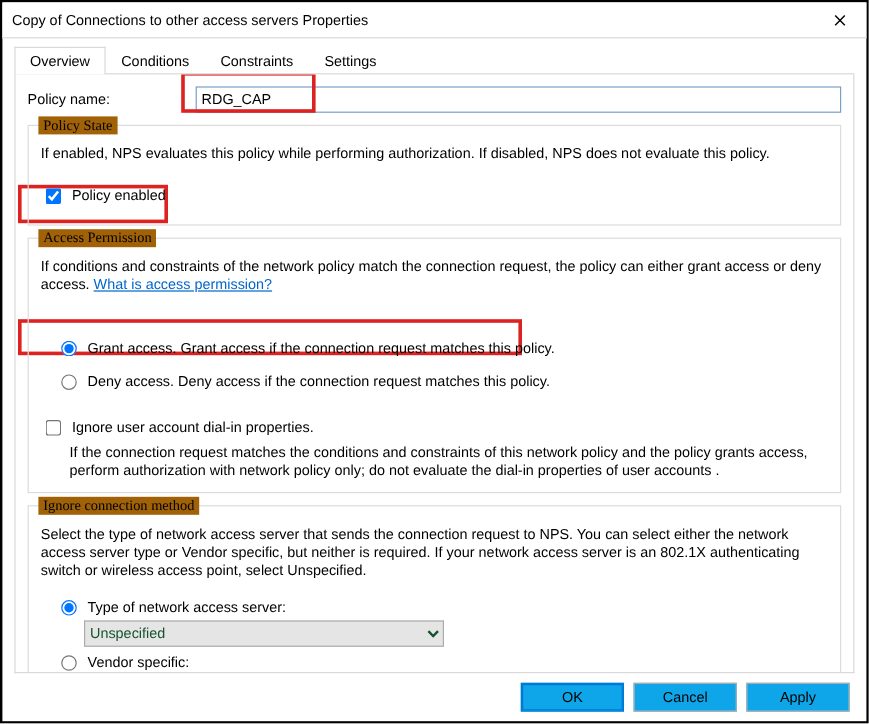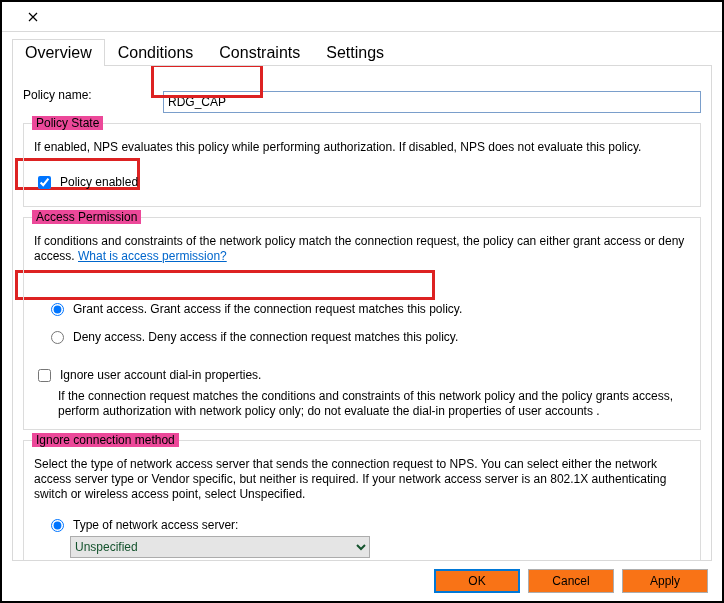--- a/index.html
+++ b/index.html
@@ -47,21 +47,21 @@
     overflow: hidden;
   }
   .tabstrip {
     display: flex;
     align-items: flex-end;
     border-bottom: 1px solid #d9d9d9;
     gap: 0;
   }
   .tab {
     padding: 4px 12px 4px 12px;
-    font-size: 16px;
+    font-size: 12px;
     color: #000;
     border: 1px solid transparent;
     border-bottom: none;
     position: relative;
     top: 1px;
     cursor: pointer;
   }
   .tab.active {
     border-color: #d9d9d9;
     background: #fff;
@@ -76,34 +76,34 @@
   .row { display:flex; align-items:center; margin-bottom:10px; }
   .lbl { width: 140px; }
   .text-input {
     flex:1;
     height: 22px;
     border: 1px solid #7a9ecb;
     padding: 2px 4px;
     font-family: inherit;
     font-size: 12px;
     outline: none;
-    margin-top: 15px;
   }
   .group {
     border: 1px solid #dcdcdc;
     padding: 16px 10px 10px 10px;
     margin-bottom: 10px;
     position: relative;
   }
   .group-title {
     position: absolute;
     top: -8px;
     left: 8px;
-    background: #ec4899;
+    background: #a16207;
     padding: 0 4px;
+    font-family: Liberation Serif, serif;
   }
   .desc { margin-bottom: 8px; line-height: 1.25; }
   .chk-row, .rad-row { display:flex; align-items:flex-start; gap:6px; margin:4px 0; }
   .chk-row input, .rad-row input { margin-top:1px; }
   .link { color:#0066cc; text-decoration: underline; cursor:pointer;text-align:center; }
   .indent { margin-left: 24px; line-height:1.25; }
   .select {
     width: 300px;
     height: 22px;
     border: 1px solid #acacac;
@@ -129,37 +129,38 @@
   }
   .btn-row {
     display:flex;
     justify-content:flex-end;
     gap:8px;
     padding: 8px 4px 0 4px;
   }
   .btn {
     width: 86px;
     height: 24px;
-    background: #f97316;
+    background: #0ea5e9;
     border: 1px solid #adadad;
     font-family: inherit;
     font-size:12px;
     cursor:pointer;
   }
   .btn.default {
     border: 1px solid #0078d7;
     box-shadow: inset 0 0 0 1px #0078d7;
   }
   fieldset { border:none; padding:0; margin:12px; }
 </style>
 </head>
 <body>
 
 <div class="window">
   <div class="titlebar">
+    <span class="titlebar-title">Copy of Connections to other access servers Properties</span>
     <div class="titlebar-close">
       <svg width="10" height="10" viewBox="0 0 10 10">
           <path d="M1 1 L9 9 M9 1 L1 9" stroke="#000" stroke-width="1.2"></path>
         </svg>
     </div>
   </div>
 
   <div class="body-area">
     <div class="tabstrip">
       <div class="tab active">Overview</div>

